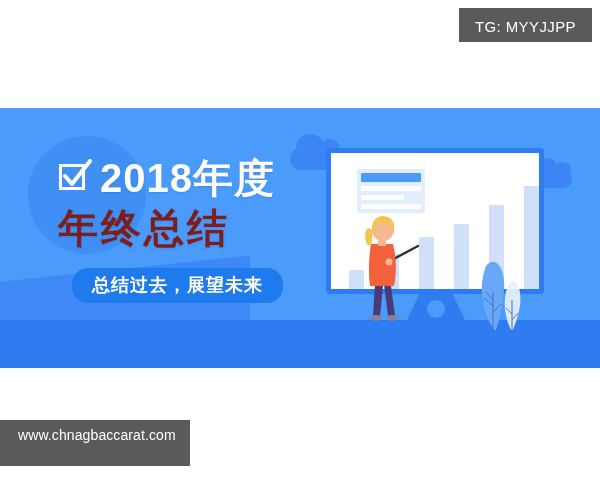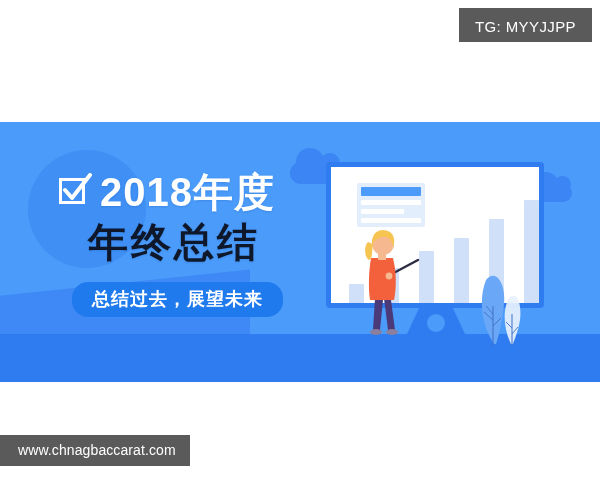--- a/index.html
+++ b/index.html
@@ -32,31 +32,31 @@
 
   
   .url-badge {
     position: absolute;
     left: 0px;
     bottom: 14px;
     background: #5a5a5a;
     color: #ffffff;
     font-size: 14px;
     letter-spacing: 0.1px;
-    padding: 8px 14px 9px 18px;
+    padding: 8px 14px 24px 18px;
     line-height: 1;
     white-space: nowrap;
     z-index: 40;
   }
 
   
   .banner {
     position: absolute;
     left: 0;
-    top: 122px;
+    top: 108px;
     width: 600px;
     height: 260px;
     background: #4a9bfa;
     overflow: hidden;
   }
 
   
   .bg-circle {
     position: absolute;
     left: 28px;
@@ -136,30 +136,29 @@
   .title-line1 {
     color: #ffffff;
     font-size: 40px;
     font-weight: bold;
     line-height: 1;
     letter-spacing: 1px;
     white-space: nowrap;
     text-shadow: 0 1px 2px rgba(30,90,180,.25);
   }
   .title-line2 {
-    color: #0f172a;
+    color: #7f1d1d;
     font-size: 40px;
     font-weight: bold;
     line-height: 1;
     letter-spacing: 3px;
     margin-top: 10px;
-    margin-left: 7px;
+    margin-left: 0;
     white-space: nowrap;
     text-shadow: 0 1px 2px rgba(30,90,180,.25);
-    text-align: center;
   }
   .sub-pill {
     margin-top: 20px;
     margin-left: 14px;
     display: inline-block;
     background: #1f7aee;
     color: #ffffff;
     font-size: 18px;
     font-weight: bold;
     letter-spacing: 1px;

